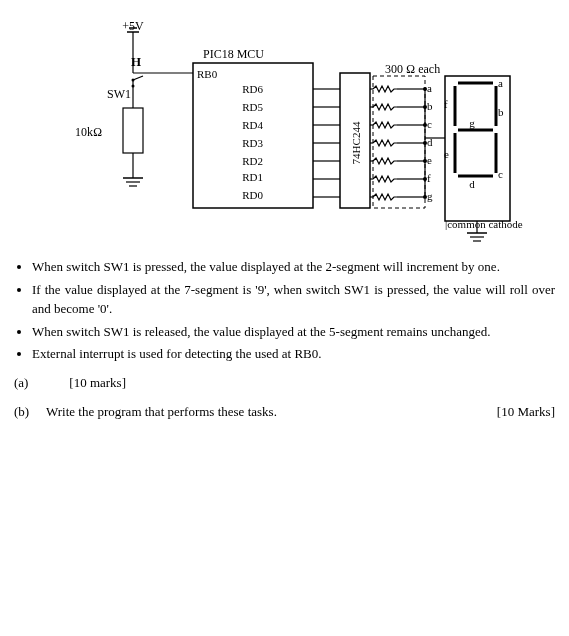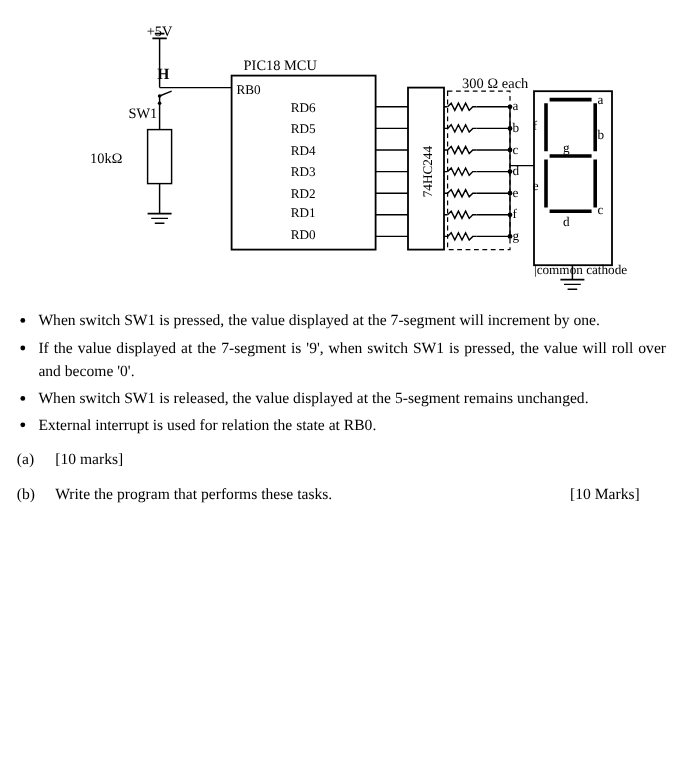--- a/index.html
+++ b/index.html
@@ -53,20 +53,21 @@
     .question-label {
       min-width: 32px;
       font-weight: normal;
     }
     .question-body {
       flex: 1;
       text-align: justify;
     }
     .question-marks {
       min-width: 80px;
+      text-align: right;
       white-space: nowrap;
     }
   </style>
 </head>
 <body>
 
 <p class="intro-text"></p>
 
 <div class="diagram-container">
 
@@ -220,24 +221,24 @@
     <text x="400" y="210" font-size="11">|common cathode</text>
 
     <line x1="432" y1="203" x2="432" y2="215" stroke="#000" stroke-width="1.2"></line>
     <line x1="422" y1="215" x2="442" y2="215" stroke="#000" stroke-width="1.5"></line>
     <line x1="425" y1="219" x2="439" y2="219" stroke="#000" stroke-width="1.2"></line>
     <line x1="428" y1="223" x2="436" y2="223" stroke="#000" stroke-width="1.2"></line>
   </svg>
 </div>
 
 <ul class="bullet-section">
-<li>When switch SW1 is pressed, the value displayed at the 7-segment will increment by one.</li>
+<li>When switch SW1 is pressed, the value displayed at the 2-segment will increment by one.</li>
     <li>If the value displayed at the 7-segment is '9', when switch SW1 is pressed, the value will roll over and become '0'.</li>
     <li>When switch SW1 is released, the value displayed at the 5-segment remains unchanged.</li>
-    <li>External interrupt is used for relation the state at RB0.</li>
+    <li>External interrupt is used for detecting the used at RB0.</li>
   </ul>
 
 <div class="questions">
 <div class="question-row">
       <div class="question-label">(a)</div>
       <div class="question-marks">[10 marks]</div>
     </div>
     <div class="question-row">
       <div class="question-label">(b)</div>
       <div class="question-body">Write the program that performs these tasks.</div>

